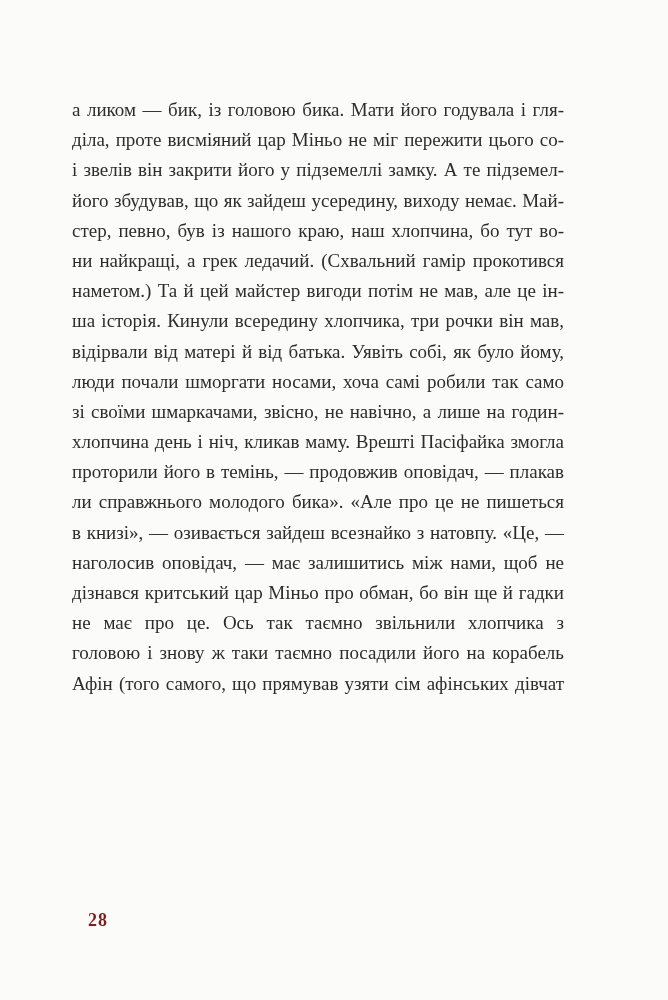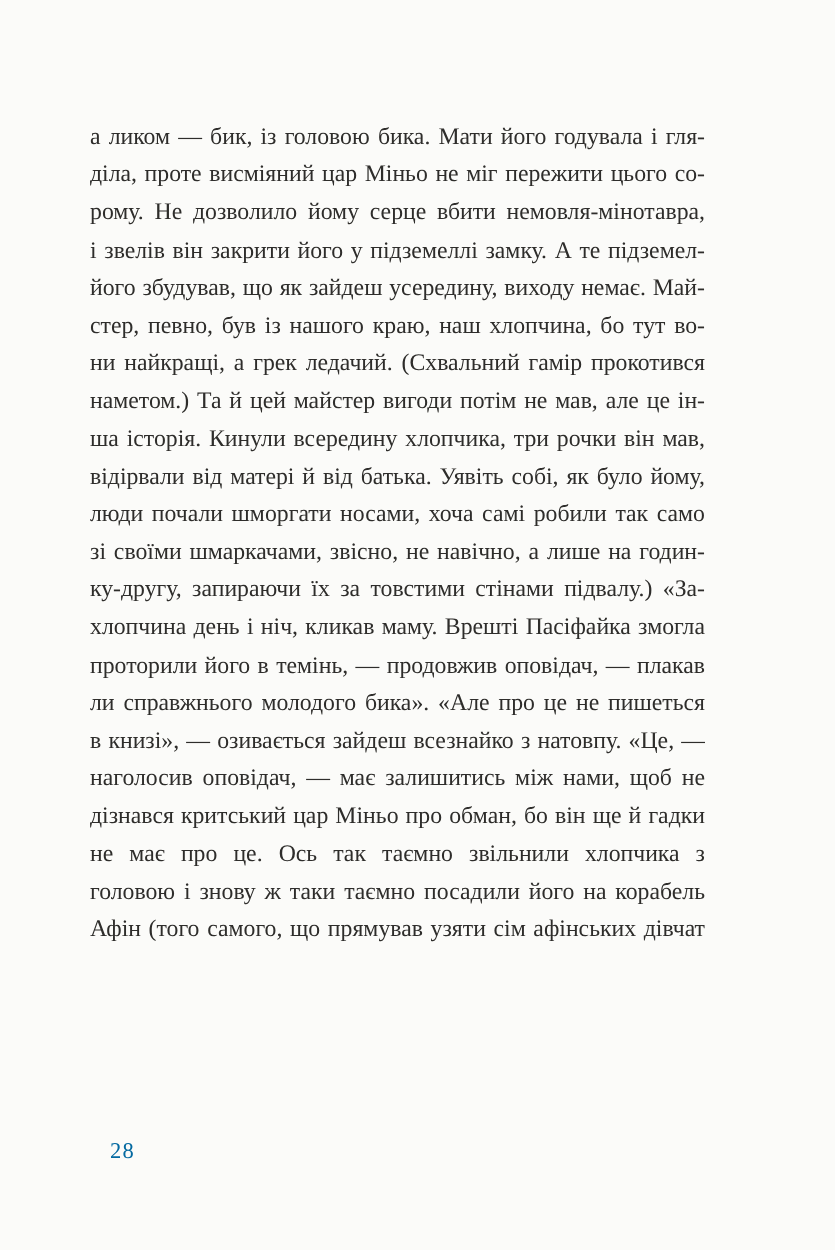--- a/index.html
+++ b/index.html
@@ -29,42 +29,41 @@
     text-align-last: justify;
     white-space: normal;
     overflow: hidden;
     height: 30.2px;
   }
   .page-number {
     position: absolute;
     left: 88px;
     top: 910px;
     font-size: 18px;
-    color: #0369a1;
+    color: #7f1d1d;
     letter-spacing: 1px;
+    font-weight: bold;
   }
 </style>
 </head>
 <body>
 
 <div class="page">
   <div class="text-block">
       <div class="line">а ликом — бик, із головою бика. Мати його годувала і гля-</div>
       <div class="line">діла, проте висміяний цар Міньо не міг пережити цього со-</div>
-      <div class="line">рому. Не дозволило йому серце вбити немовля-мінотавра,</div>
       <div class="line">і звелів він закрити його у підземеллі замку. А те підземел-</div>
       <div class="line">його збудував, що як зайдеш усередину, виходу немає. Май-</div>
       <div class="line">стер, певно, був із нашого краю, наш хлопчина, бо тут во-</div>
       <div class="line">ни найкращі, а грек ледачий. (Схвальний гамір прокотився</div>
       <div class="line">наметом.) Та й цей майстер вигоди потім не мав, але це ін-</div>
       <div class="line">ша історія. Кинули всередину хлопчика, три рочки він мав,</div>
       <div class="line">відірвали від матері й від батька. Уявіть собі, як було йому,</div>
       <div class="line">люди почали шморгати носами, хоча самі робили так само</div>
       <div class="line">зі своїми шмаркачами, звісно, не навічно, а лише на годин-</div>
-      <div class="line">ку-другу, запираючи їх за товстими стінами підвалу.) «За-</div>
       <div class="line">хлопчина день і ніч, кликав маму. Врешті Пасіфайка змогла</div>
       <div class="line">проторили його в темінь, — продовжив оповідач, — плакав</div>
       <div class="line">ли справжнього молодого бика». «Але про це не пишеться</div>
       <div class="line">в книзі», — озивається зайдеш всезнайко з натовпу. «Це, —</div>
       <div class="line">наголосив оповідач, — має залишитись між нами, щоб не</div>
       <div class="line">дізнався критський цар Міньо про обман, бо він ще й гадки</div>
       <div class="line">не має про це. Ось так таємно звільнили хлопчика з бичачою</div>
       <div class="line">головою і знову ж таки таємно посадили його на корабель до</div>
       <div class="line">Афін (того самого, що прямував узяти сім афінських дівчат</div>
     </div>

